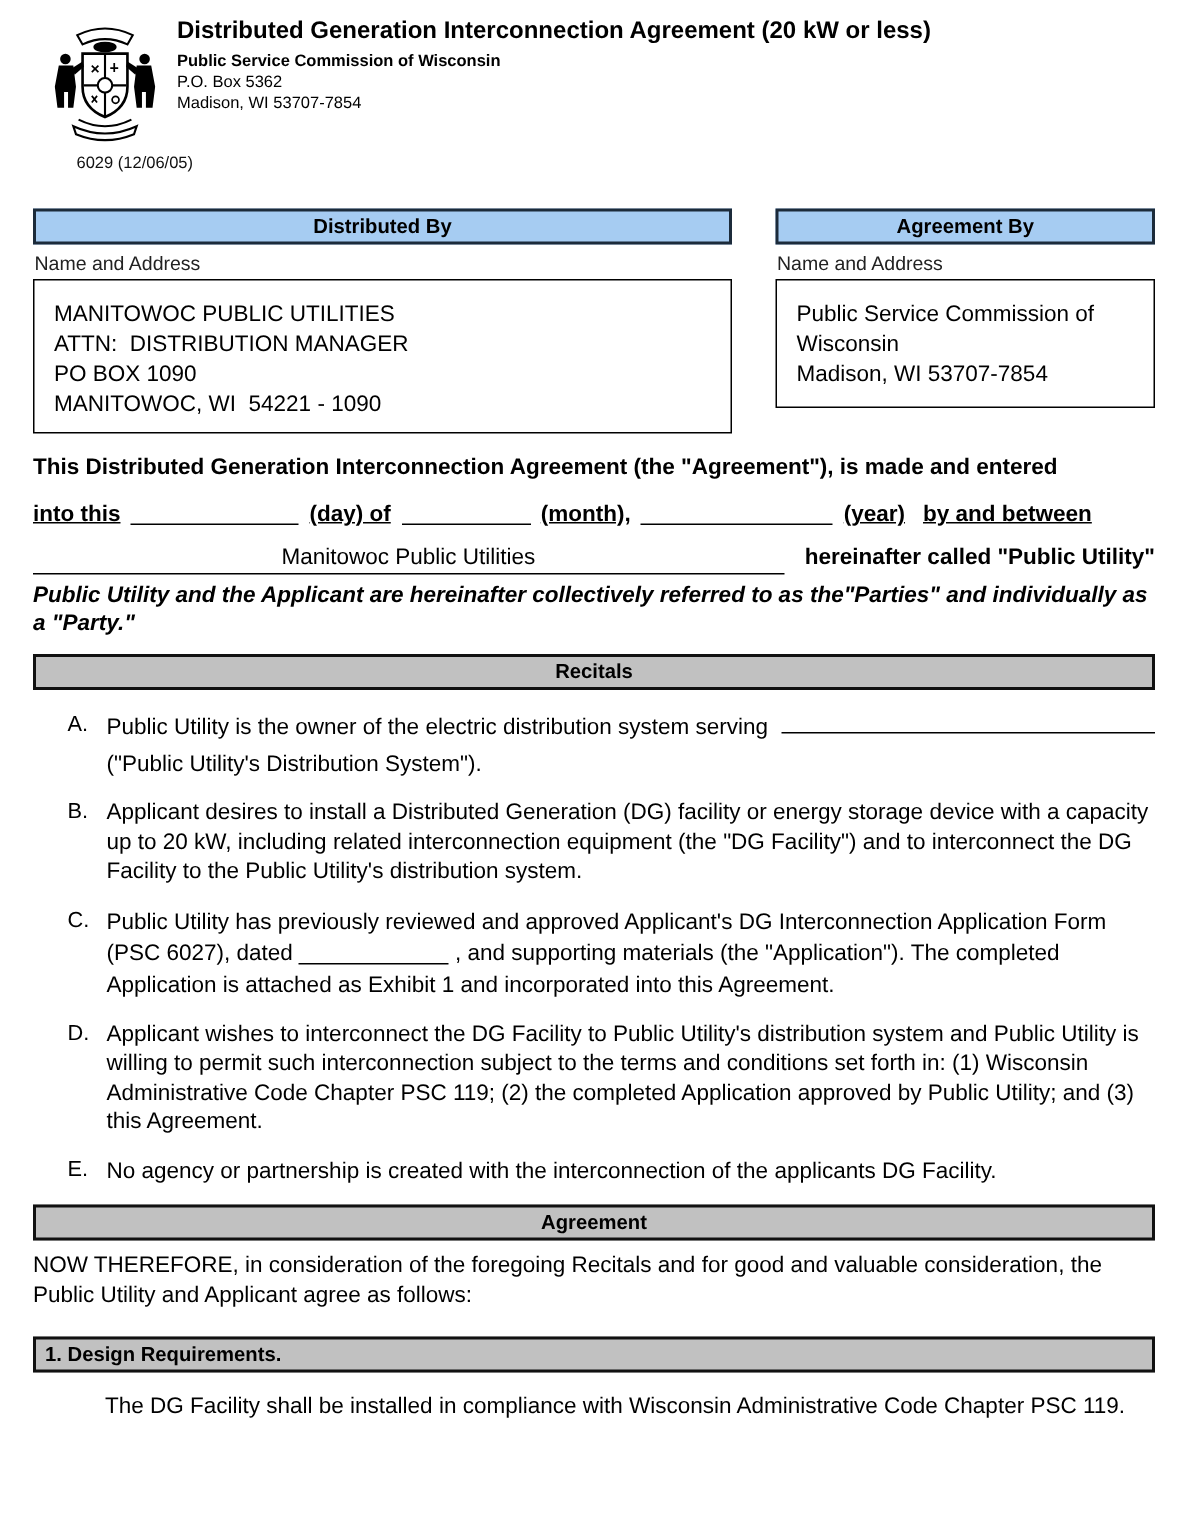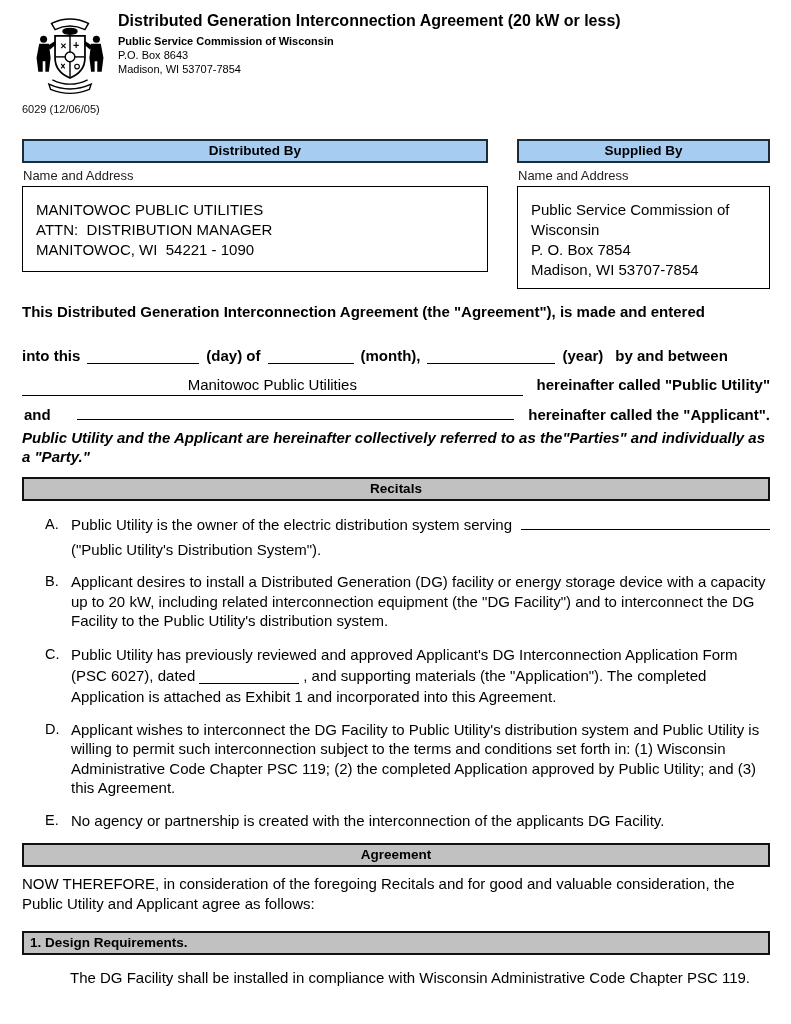--- a/index.html
+++ b/index.html
@@ -8,21 +8,21 @@
     width: 791px; height: 1024px; overflow: hidden; position: relative;
     background: #ffffff; color: #000;
     font-family: "Liberation Sans", sans-serif;
     padding: 12px 21px 0 22px;
   }
 
   
   .doc-header { display: flex; align-items: flex-start; }
   .logo-col { width: 96px; flex: 0 0 96px; text-align: left; }
   .logo-col svg { display: block; margin-left: 4px; }
-  .form-number { font-size: 11px; margin-top: 3px; white-space: nowrap; color: #111; }
+  .form-number { font-size: 11px; margin-top: 3px; white-space: nowrap; color: #111; margin-left: 29px; }
   .header-text { padding-left: 0; }
   .doc-title { font-size: 16px; font-weight: bold; margin: 0 0 4px 0; line-height: 18px; }
   .doc-org { font-size: 11px; font-weight: bold; line-height: 14px; }
   .doc-addr { font-size: 11px; line-height: 14px; }
 
   
   .bar {
     border: 2px solid #111; font-weight: bold; font-size: 13.5px;
     padding: 2px 6px 3px 6px; line-height: 15px;
   }
@@ -40,21 +40,21 @@
   .addr-box {
     border: 1.5px solid #000; min-height: 86px;
     padding: 13px 8px 8px 13px; font-size: 15px; line-height: 20px;
   }
   .addr-box div { white-space: pre-wrap; }
 
   
   .intro { margin-top: 13px; font-weight: bold; font-size: 15px; }
   .intro .iline { line-height: 19px; }
   .blank { display: inline-block; border-bottom: 1.5px solid #000; height: 15px; vertical-align: -3px; }
-  .iline2 { margin-top: 25px; }
+  .iline2 { margin-top: 12px; text-decoration: underline; }
   .iline2 .blank { margin: 0 7px; }
   .iline2 .gap { display: inline-block; width: 12px; }
   .flexline { display: flex; align-items: baseline; }
   .iline3 { margin-top: 10px; }
   .fill-blank {
     flex: 1; border-bottom: 1.5px solid #000; text-align: center;
     font-weight: normal; padding-bottom: 1px; min-height: 18px;
   }
   .fill-suffix { margin-left: 14px; white-space: nowrap; }
   .iline4 { margin-top: 6px; }
@@ -120,60 +120,55 @@
         <g fill="none" stroke="#000" stroke-width="1.6">
           <path d="M30 77 Q50 87 70 77"></path>
           <path d="M26 82 Q50 93 74 82 L72 88 Q50 97 28 88 Z"></path>
         </g>
       </svg>
       <div class="form-number">6029 (12/06/05)</div>
     </div>
     <div class="header-text">
       <h1 class="doc-title">Distributed Generation Interconnection Agreement (20 kW or less)</h1>
       <div class="doc-org">Public Service Commission of Wisconsin</div>
-      <div class="doc-addr">P.O. Box 8643</div>
+      <div class="doc-addr">P.O. Box 5362</div>
       <div class="doc-addr">Madison, WI 53707-7854</div>
     </div>
   </div>
 
   <div class="parties">
     <div class="party-left">
       <div class="bar blue">Distributed By</div>
       <div class="small-label">Name and Address</div>
       <div class="addr-box">
         <div>MANITOWOC PUBLIC UTILITIES</div>
         <div>ATTN:  DISTRIBUTION MANAGER</div>
+        <div>PO BOX 1090</div>
         <div>MANITOWOC, WI  54221 - 1090</div>
       </div>
     </div>
     <div class="party-spacer"></div>
     <div class="party-right">
-      <div class="bar blue">Supplied By</div>
+      <div class="bar blue">Agreement By</div>
       <div class="small-label">Name and Address</div>
       <div class="addr-box">
         <div>Public Service Commission of Wisconsin</div>
-        <div>P. O. Box 7854</div>
         <div>Madison, WI 53707-7854</div>
       </div>
     </div>
   </div>
 
   <div class="intro">
     <div class="iline">This Distributed Generation Interconnection Agreement (the "Agreement"), is made and entered</div>
     <div class="iline iline2">
       <span>into this</span><span class="blank" style="width:112px"></span><span>(day) of</span><span class="blank" style="width:86px"></span><span>(month),</span><span class="blank" style="width:128px"></span><span>(year)</span><span class="gap"></span><span>by and between</span>
     </div>
     <div class="iline iline3 flexline">
       <span class="fill-blank">Manitowoc Public Utilities</span>
       <span class="fill-suffix">hereinafter called "Public Utility"</span>
-    </div>
-    <div class="iline iline4 flexline">
-      <span class="and-word">and</span>
-      <span class="fill-blank"></span>
-      <span class="fill-suffix">hereinafter called the "Applicant".</span>
     </div>
     <div class="iline iline5">Public Utility and the Applicant are hereinafter collectively referred to as the"Parties" and individually as a "Party."</div>
   </div>
 
   <div class="bar gray center section-bar">Recitals</div>
 
   <div class="recitals-list">
 
     <div class="recital">
       <span class="letter">A.</span>

